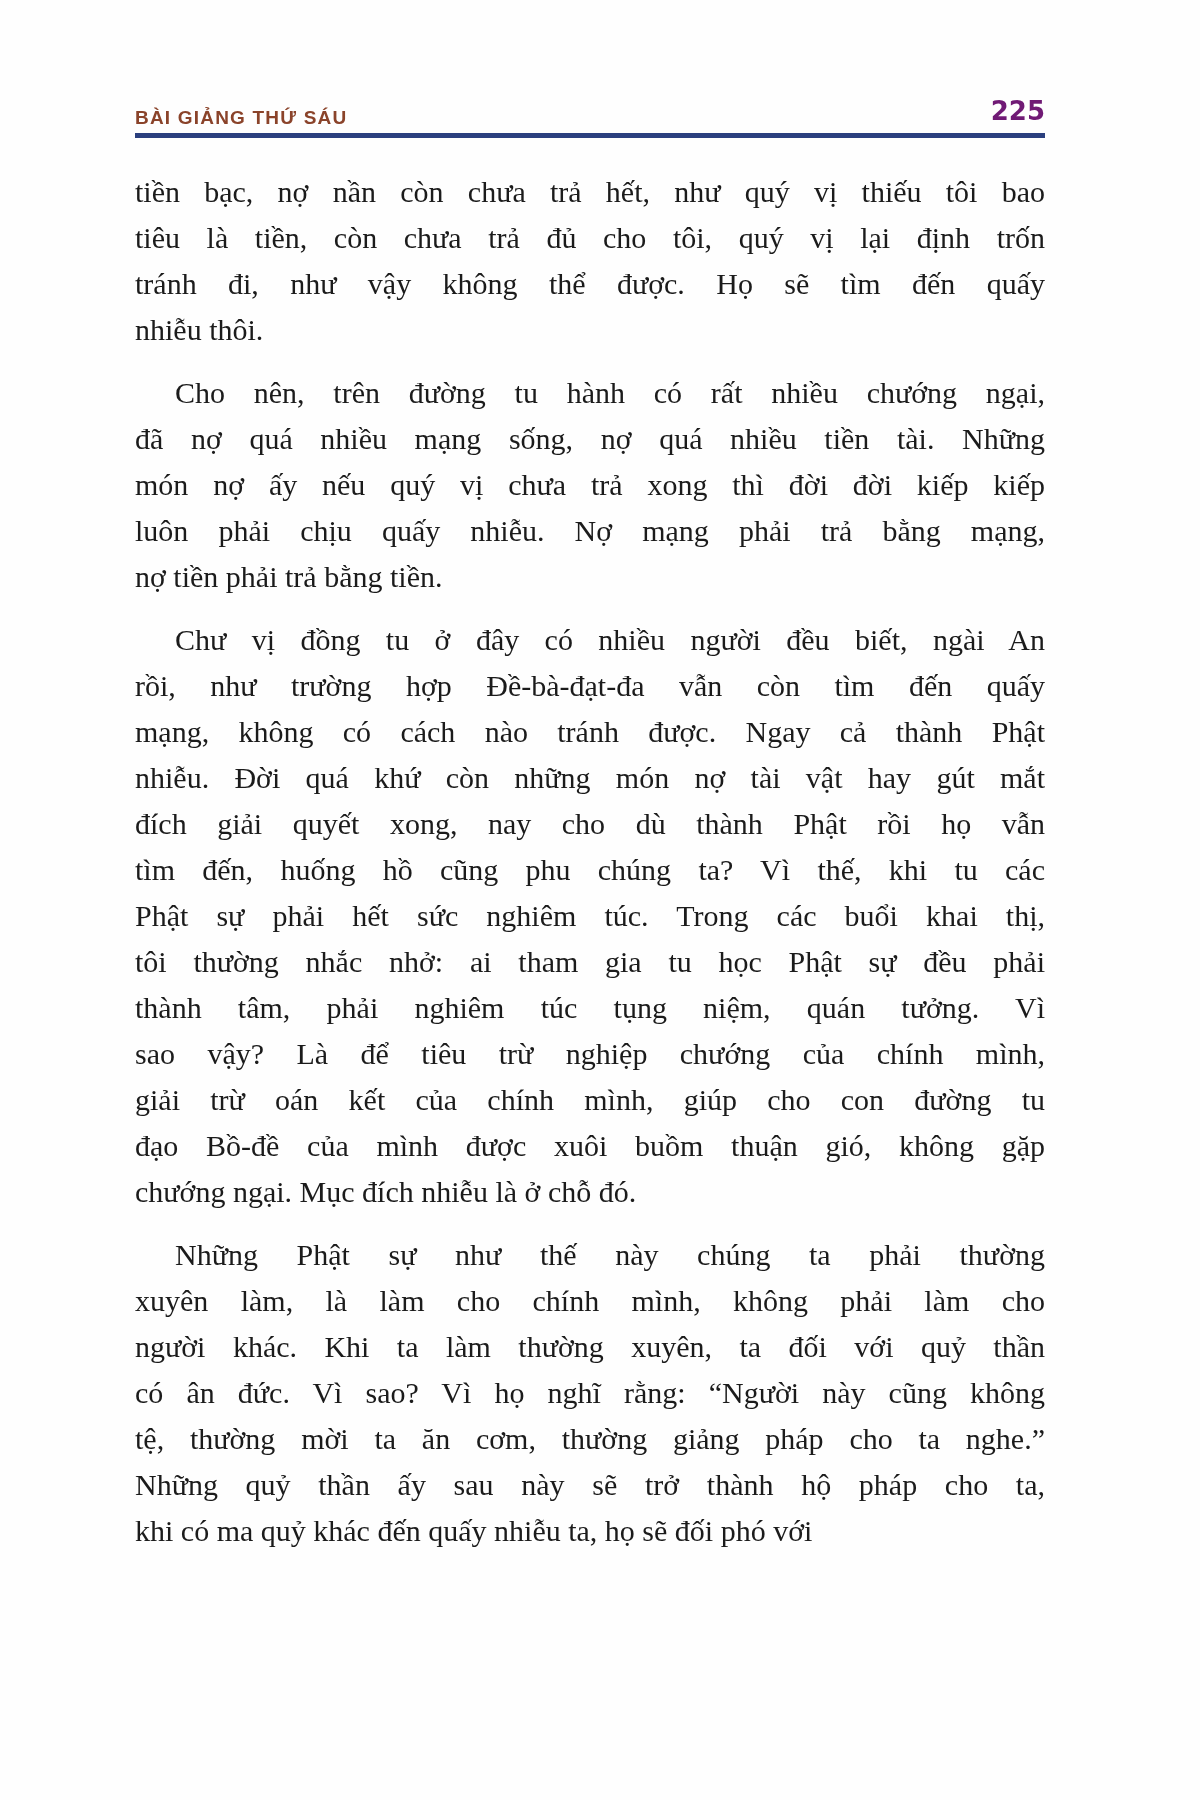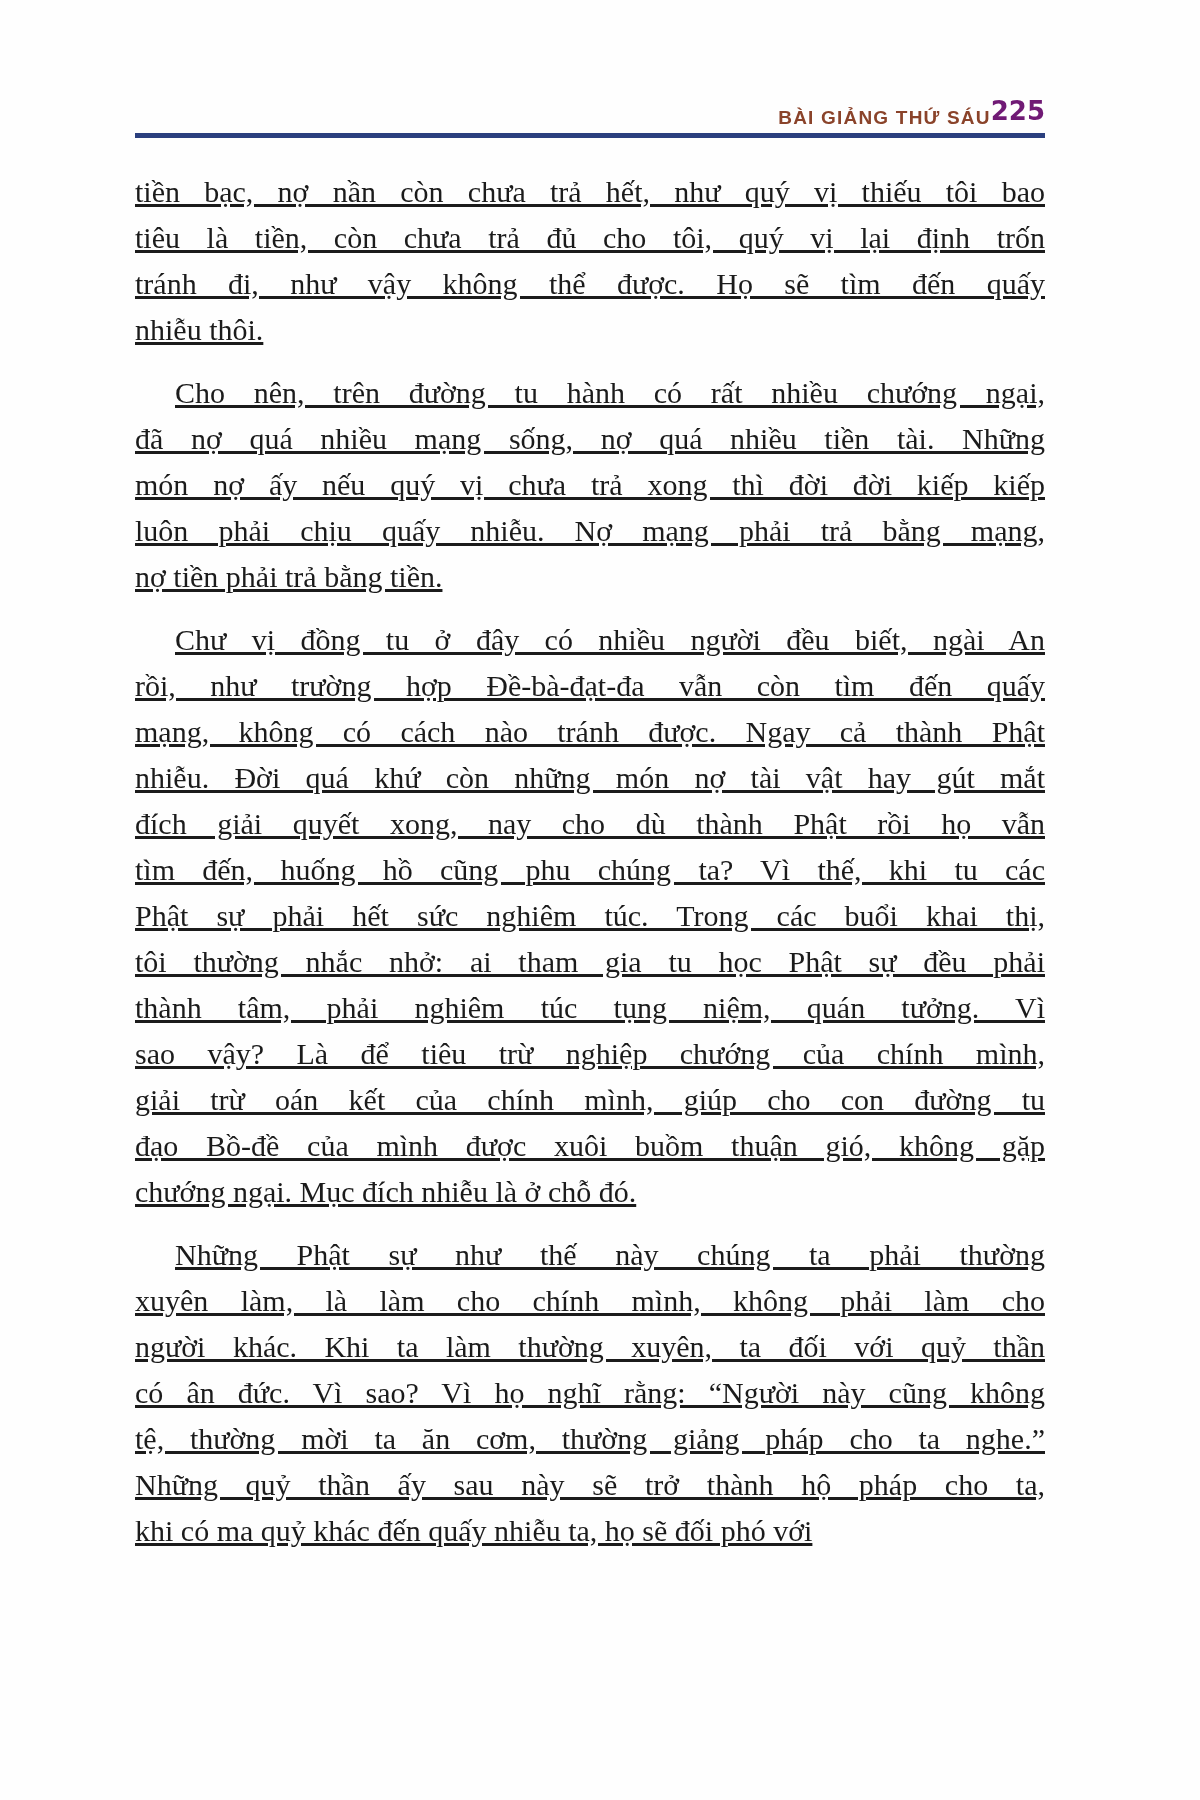--- a/index.html
+++ b/index.html
@@ -14,21 +14,21 @@
     margin: 0 auto;
     background: #fefefe;
     box-sizing: border-box;
     padding: 98px 155px 0 135px;
     font-family: "Liberation Serif", "DejaVu Serif", serif;
     color: #1b1b1b;
     overflow: hidden;
   }
   .running-header {
     display: flex;
-    justify-content: flex-end;
+    justify-content: space-between;
     align-items: flex-end;
   }
   .running-title {
     font-family: "Liberation Sans", sans-serif;
     font-weight: 700;
     font-size: 19px;
     letter-spacing: 1.2px;
     line-height: 1;
     padding-bottom: 6px;
   }
@@ -53,21 +53,20 @@
     margin: 0 0 17px 0;
     padding: 0;
   }
   .para .line {
     display: block;
     line-height: 46px;
     text-align: justify;
     text-align-last: justify;
     white-space: normal;
     hyphens: none;
-    text-decoration: underline;
   }
   .para .line.last {
     text-align-last: left;
   }
   .para.indent .line:first-child {
     text-indent: 40px;
   }
 </style>
 </head>
 <body>

